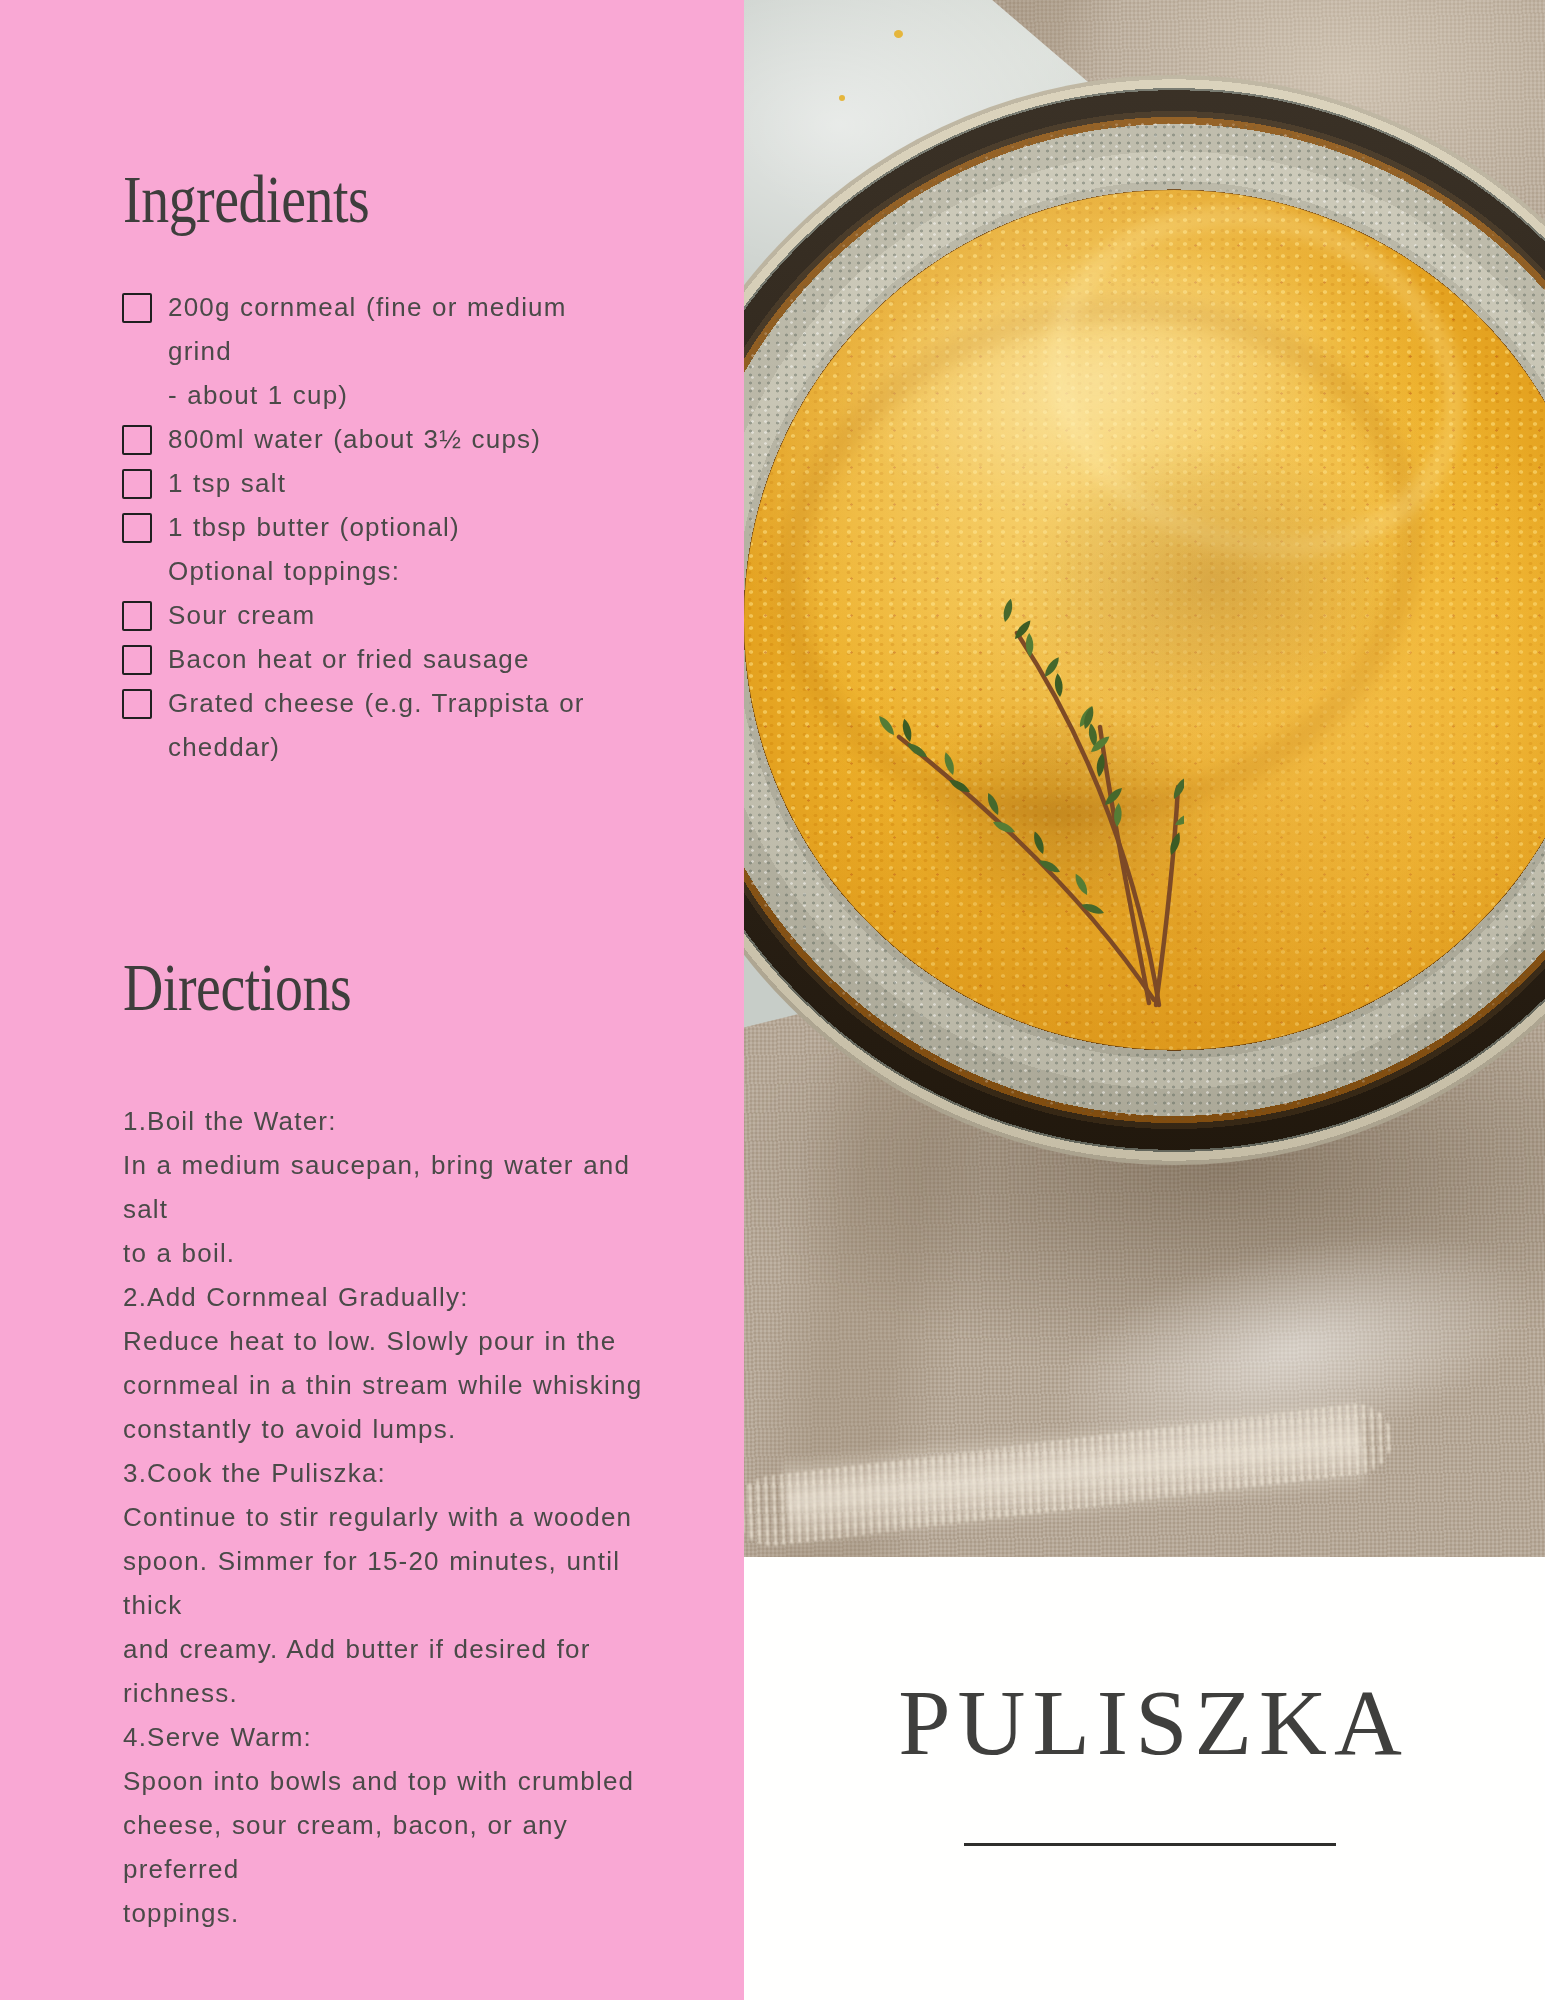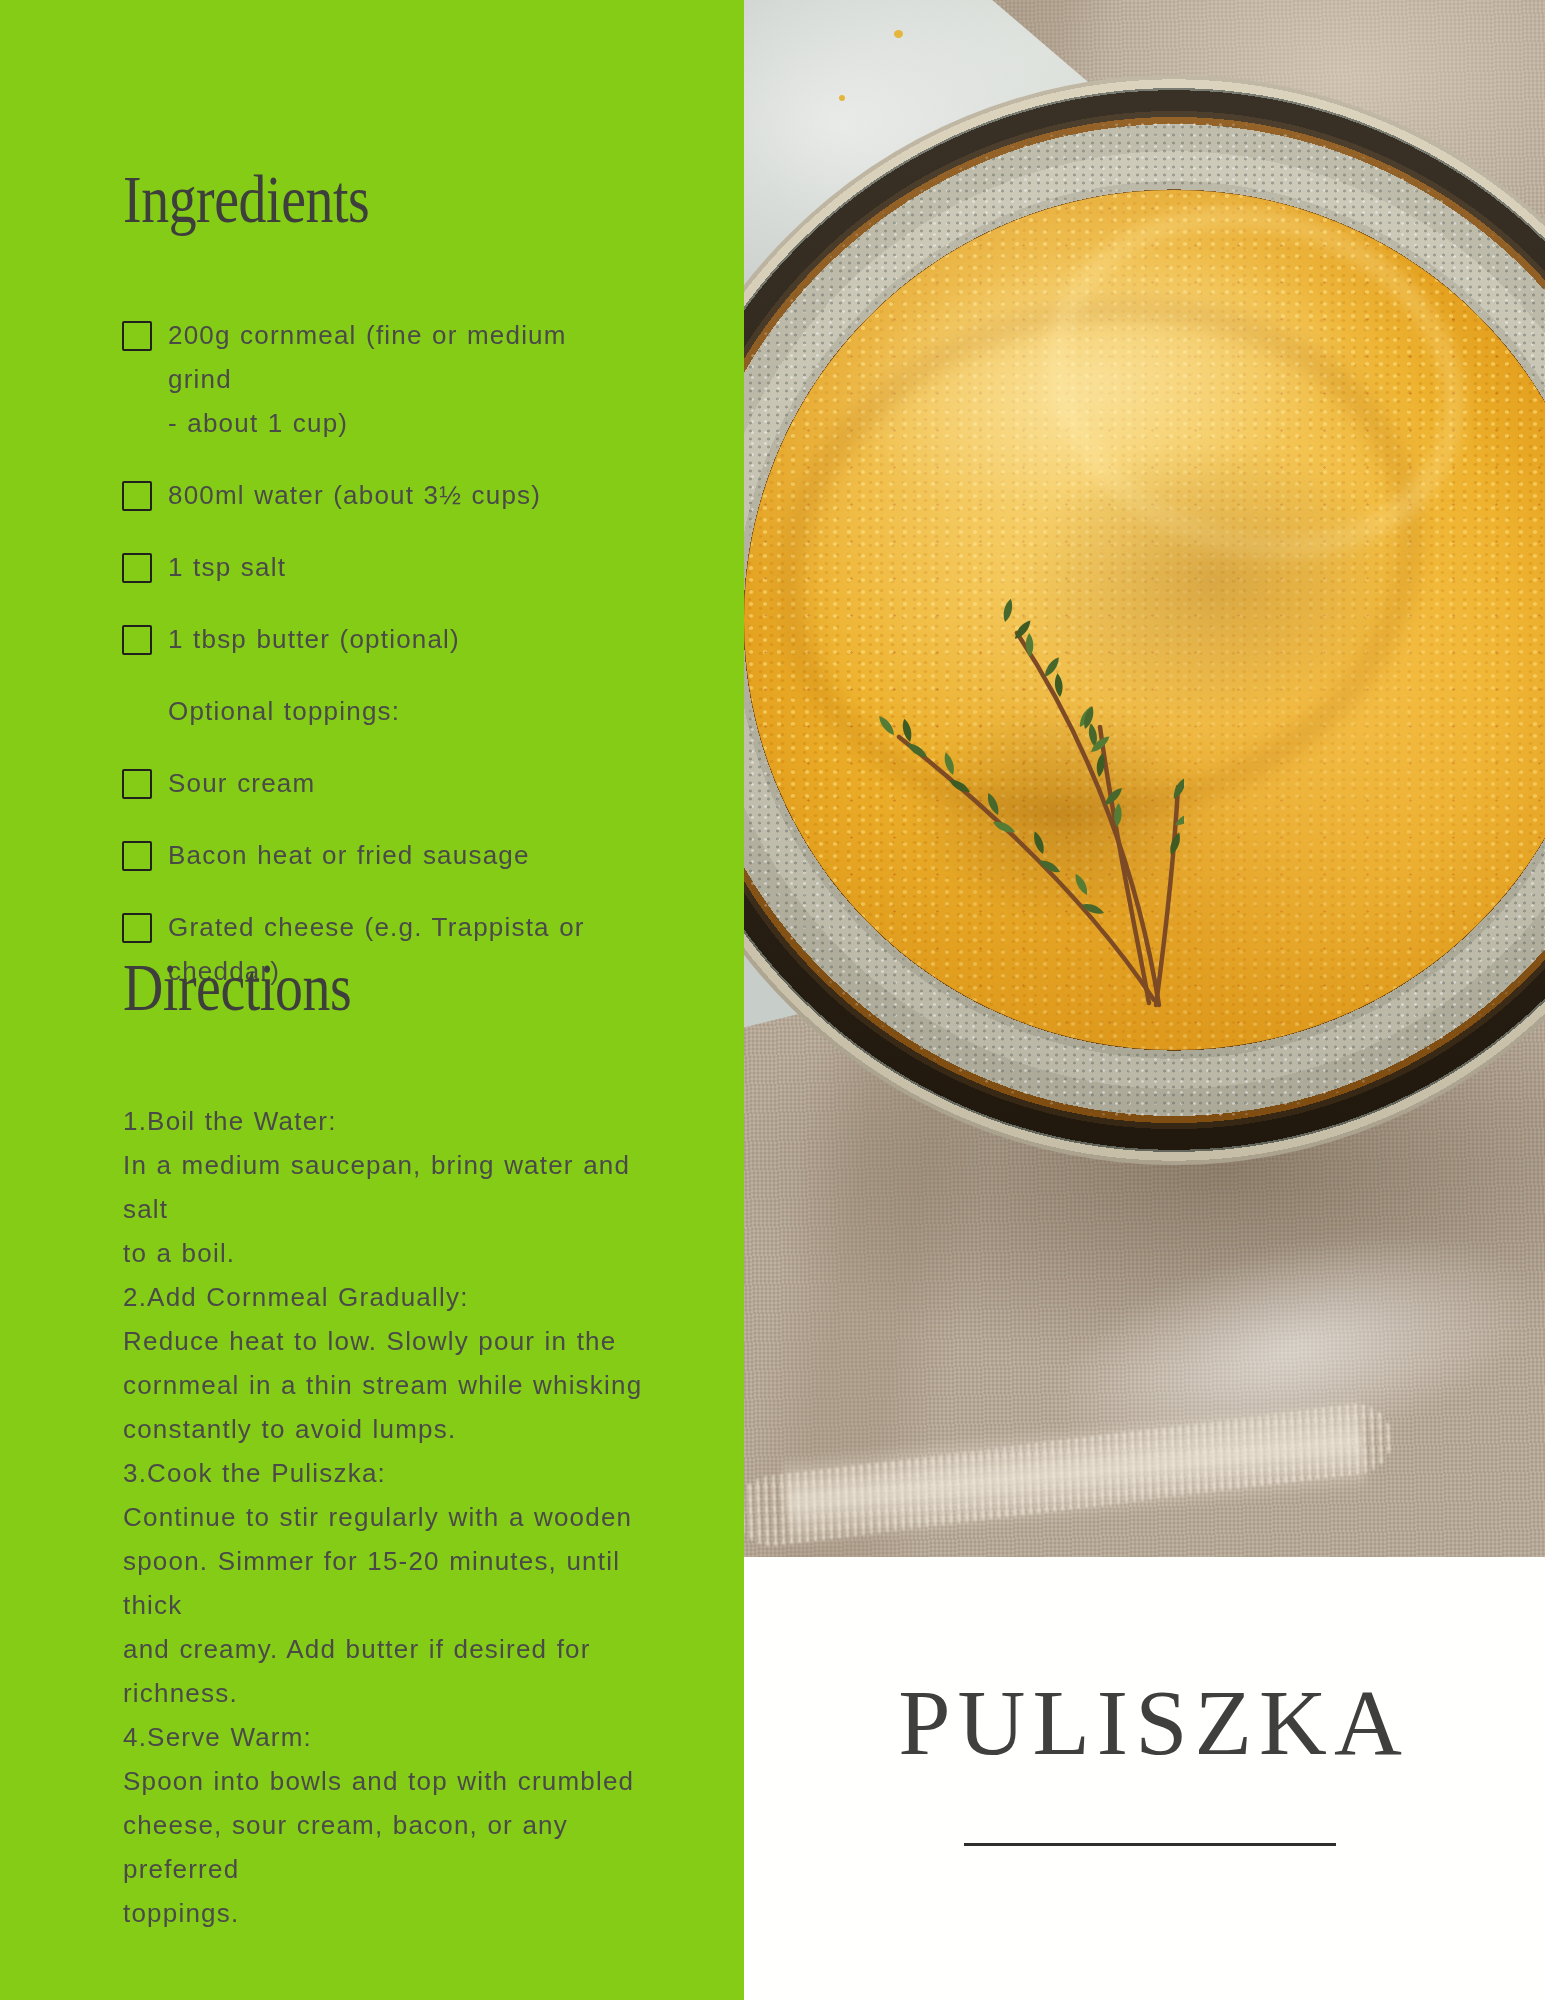--- a/index.html
+++ b/index.html
@@ -1,28 +1,28 @@
 <!DOCTYPE html>
 <html><head>
 <meta charset="utf-8">
 <style>
   html,body{margin:0;padding:0;background:#ffffff;}
   .page{position:relative;width:1545px;height:2000px;overflow:hidden;
         background:#f6f1ea;font-family:"Liberation Sans",sans-serif;}
 
   
-  .left-panel{position:absolute;left:0;top:0;width:744px;height:2000px;background:#84cc16;padding-left:16px;}
+  .left-panel{position:absolute;left:0;top:0;width:744px;height:2000px;background:#f9a8d4;padding-left:16px;}
   .serif-heading{position:absolute;left:123px;margin:0;font-family:"Liberation Serif",serif;
         font-weight:400;font-size:68px;color:#3e3e3c;letter-spacing:-0.5px;
         transform:scaleX(.82);transform-origin:left top;white-space:nowrap;}
   #ingredients-heading{top:160px;}
   #directions-heading{top:948px;}
 
   .ing-list{position:absolute;left:122px;top:285px;width:480px;}
-  .ing-row{display:flex;align-items:flex-start;margin-top:28px;}
+  .ing-row{display:flex;align-items:flex-start;}
   .box{flex:0 0 auto;width:26px;height:26px;border:2.5px solid #202020;border-radius:2px;
        margin:8px 16px 0 0;background:transparent;}
   .box.hidden{visibility:hidden;}
   .ing-text{font-size:26px;line-height:44px;color:#4a4a48;letter-spacing:1.2px;
        word-spacing:1px;white-space:pre-line;}
 
   .directions-text{position:absolute;left:123px;top:1099px;width:560px;
        font-size:26px;line-height:44px;color:#4a4a48;letter-spacing:1.2px;
        word-spacing:1px;white-space:pre-line;}
 

